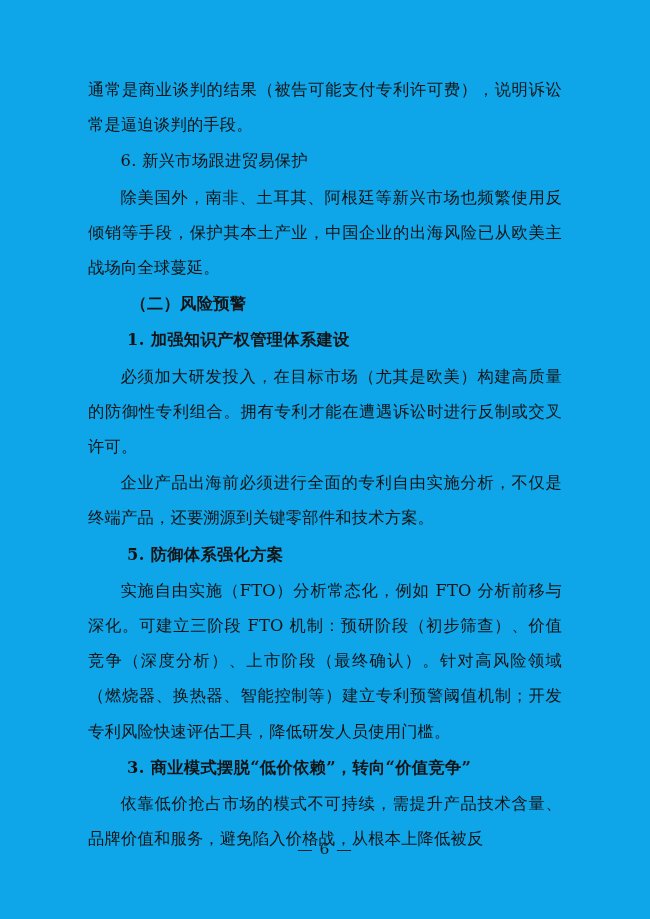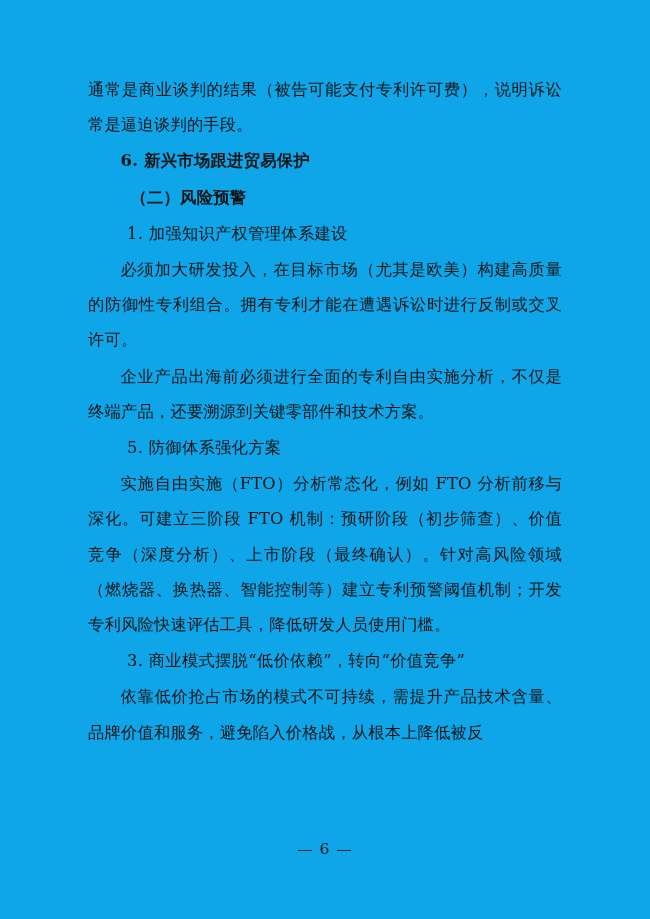--- a/index.html
+++ b/index.html
@@ -36,26 +36,26 @@
     text-align: justify;
     text-justify: inter-ideograph;
     letter-spacing: 0.2px;
     color: #141414;
   }
   p.indent {
     text-indent: 2em;
   }
   p.heading {
     text-indent: 2em;
-    font-weight: bold;
+    font-weight: normal;
     letter-spacing: 0.3px;
   }
   p.heading-sub {
     text-indent: 2.4em;
-    font-weight: normal;
+    font-weight: bold;
     letter-spacing: 0.3px;
   }
   p.heading-center {
     text-indent: 2.6em;
     font-weight: bold;
     letter-spacing: 0.3px;
   }
   .footer {
     position: absolute;
     left: 0;
@@ -70,20 +70,21 @@
 </head>
 <body>
 
 <div class="page">
   <div class="content">
 
     <p class="para">通常是商业谈判的结果（被告可能支付专利许可费），说明诉讼常是逼迫谈判的手段。</p>
 
     <p class="para heading">6. 新兴市场跟进贸易保护</p>
 
+    <p class="para indent">除美国外，南非、土耳其、阿根廷等新兴市场也频繁使用反倾销等手段，保护其本土产业，中国企业的出海风险已从欧美主战场向全球蔓延。</p>
 
     <p class="para heading-center">（二）风险预警</p>
 
     <p class="para heading-sub">1. 加强知识产权管理体系建设</p>
 
     <p class="para indent">必须加大研发投入，在目标市场（尤其是欧美）构建高质量的防御性专利组合。拥有专利才能在遭遇诉讼时进行反制或交叉许可。</p>
 
     <p class="para indent">企业产品出海前必须进行全面的专利自由实施分析，不仅是终端产品，还要溯源到关键零部件和技术方案。</p>
 
 

